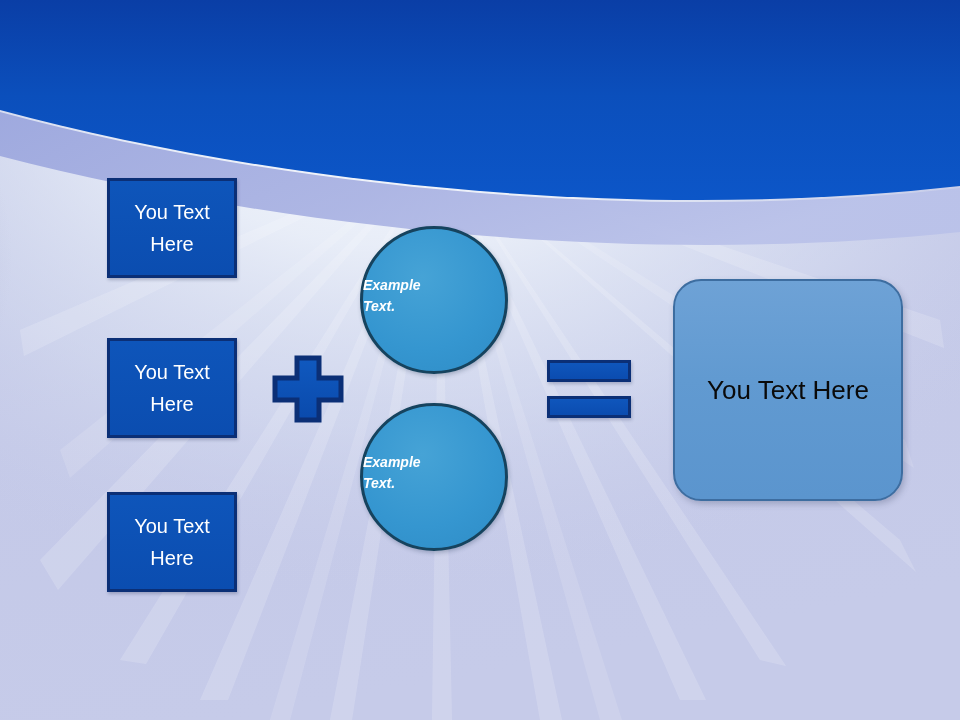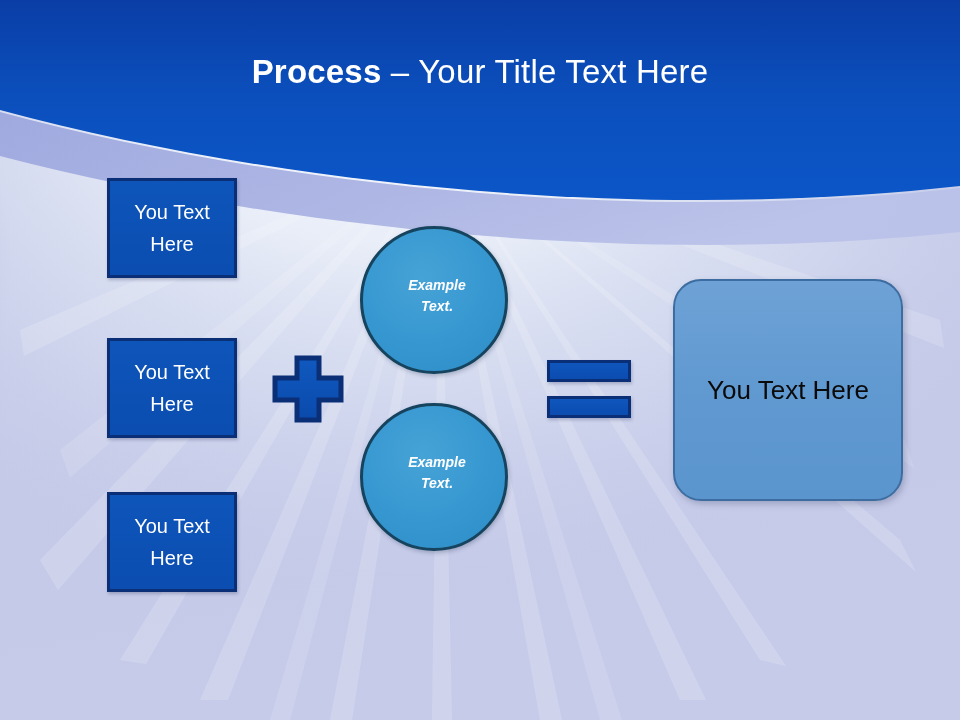--- a/index.html
+++ b/index.html
@@ -81,21 +81,21 @@
     height: 148px;
     border-radius: 50%;
     background: radial-gradient(circle at 42% 34%, #46a3d6 0%, #3596d0 58%, #2e8cc6 100%);
     border: 3px solid #16435e;
     box-sizing: border-box;
     color: #ffffff;
     font-size: 14px;
     font-weight: bold;
     font-style: italic;
     line-height: 21px;
-    text-align: center;
+    text-align: left;
     box-shadow: 1px 2px 4px rgba(40,60,90,0.30);
   }
   .circle .ctext {
     position: absolute;
     left: 0;
     width: 148px;
     top: 46px;
   }
   .circle-1 { left: 360px; top: 226px; }
   .circle-2 { left: 360px; top: 403px; }
@@ -199,23 +199,20 @@
       <polygon points="440,150 905,440 914,468"></polygon>
     </g>
 
     <ellipse cx="40" cy="300" rx="230" ry="260" fill="url(#leftShade)"></ellipse>
 
     <path d="M0,112 C 260,182 620,226 960,188 L960,232 C 620,268 260,224 0,156 Z" fill="url(#bandGrad)" opacity="0.92"></path>
 
     <path d="M0,0 L960,0 L960,186 C 620,224 260,180 0,110 Z" fill="url(#headerGrad)"></path>
   </svg>
 
-  <div class="title">
-    <span class="strong">Process</span><span class="rest"> – Your Title Text Here</span>
-  </div>
 
   <div class="input-box box-1">
     <span>You Text Here</span>
   </div>
   <div class="input-box box-2">
     <span>You Text Here</span>
   </div>
   <div class="input-box box-3">
     <span>You Text Here</span>
   </div>

